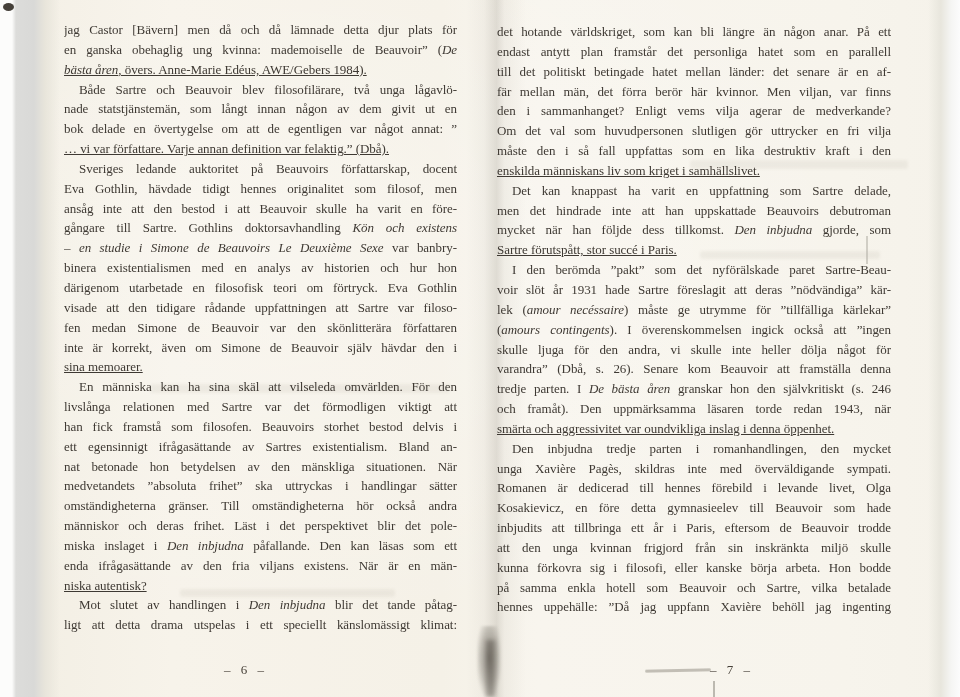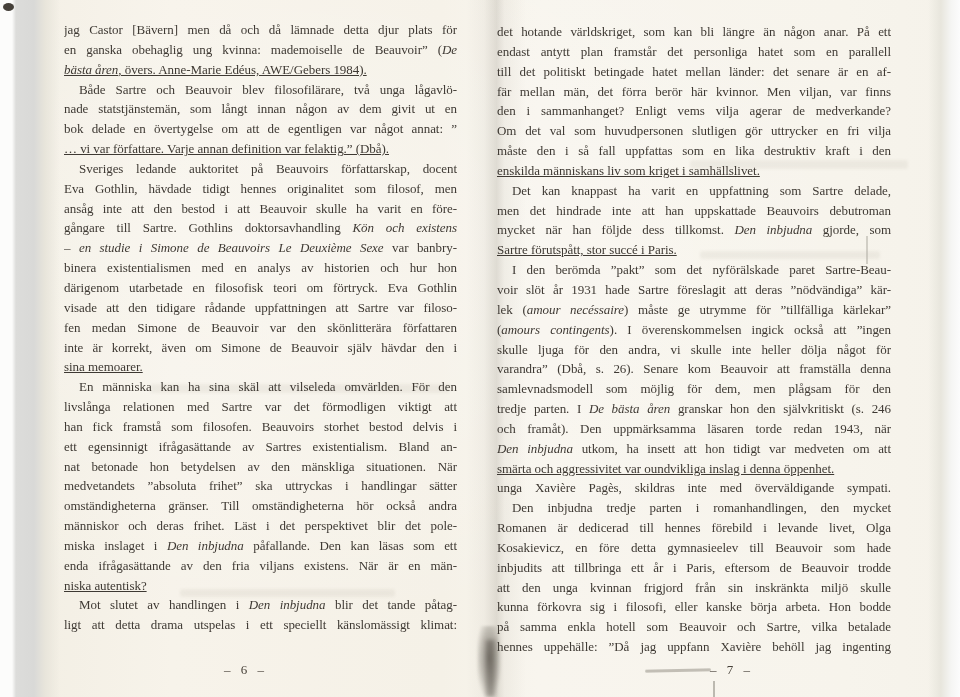--- a/index.html
+++ b/index.html
@@ -106,27 +106,25 @@
       <div class="tl ind"><span>Det kan knappast ha varit en uppfattning som Sartre delade,</span></div>
       <div class="tl"><span>men det hindrade inte att han uppskattade Beauvoirs debutroman</span></div>
       <div class="tl"><span>mycket när han följde dess tillkomst. </span><span class="it">Den inbjudna</span><span> gjorde, som</span></div>
       <div class="tl last"><span>Sartre förutspått, stor succé i Paris.</span></div>
       <div class="tl ind"><span>I den berömda ”pakt” som det nyförälskade paret Sartre-Beau-</span></div>
       <div class="tl"><span>voir slöt år 1931 hade Sartre föreslagit att deras ”nödvändiga” kär-</span></div>
       <div class="tl"><span>lek (</span><span class="it">amour necéssaire</span><span>) måste ge utrymme för ”tillfälliga kärlekar”</span></div>
       <div class="tl"><span>(</span><span class="it">amours contingents</span><span>). I överenskommelsen ingick också att ”ingen</span></div>
       <div class="tl"><span>skulle ljuga för den andra, vi skulle inte heller dölja något för</span></div>
       <div class="tl"><span>varandra” (Dbå, s. 26). Senare kom Beauvoir att framställa denna</span></div>
-      <div class="tl"><span>samlevnadsmodell som möjlig för dem, men plågsam för den</span></div>
       <div class="tl"><span>tredje parten. I </span><span class="it">De bästa åren</span><span> granskar hon den självkritiskt (s. 246</span></div>
       <div class="tl"><span>och framåt). Den uppmärksamma läsaren torde redan 1943, när</span></div>
-      <div class="tl"><span class="it">Den inbjudna</span><span> utkom, ha insett att hon tidigt var medveten om att</span></div>
       <div class="tl last"><span>smärta och aggressivitet var oundvikliga inslag i denna öppenhet.</span></div>
+      <div class="tl ind"><span>Den inbjudna tredje parten i romanhandlingen, den mycket</span></div>
       <div class="tl"><span>unga Xavière Pagès, skildras inte med överväldigande sympati.</span></div>
-      <div class="tl ind"><span>Den inbjudna tredje parten i romanhandlingen, den mycket</span></div>
       <div class="tl"><span>Romanen är dedicerad till hennes förebild i levande livet, Olga</span></div>
       <div class="tl"><span>Kosakievicz, en före detta gymnasieelev till Beauvoir som hade</span></div>
       <div class="tl"><span>inbjudits att tillbringa ett år i Paris, eftersom de Beauvoir trodde</span></div>
       <div class="tl"><span>att den unga kvinnan frigjord från sin inskränkta miljö skulle</span></div>
       <div class="tl"><span>kunna förkovra sig i filosofi, eller kanske börja arbeta. Hon bodde</span></div>
       <div class="tl"><span>på samma enkla hotell som Beauvoir och Sartre, vilka betalade</span></div>
       <div class="tl"><span>hennes uppehälle: ”Då jag uppfann Xavière behöll jag ingenting</span></div>
     </div>
 
   <div class="pagenum pn-left">– 6 –</div>

